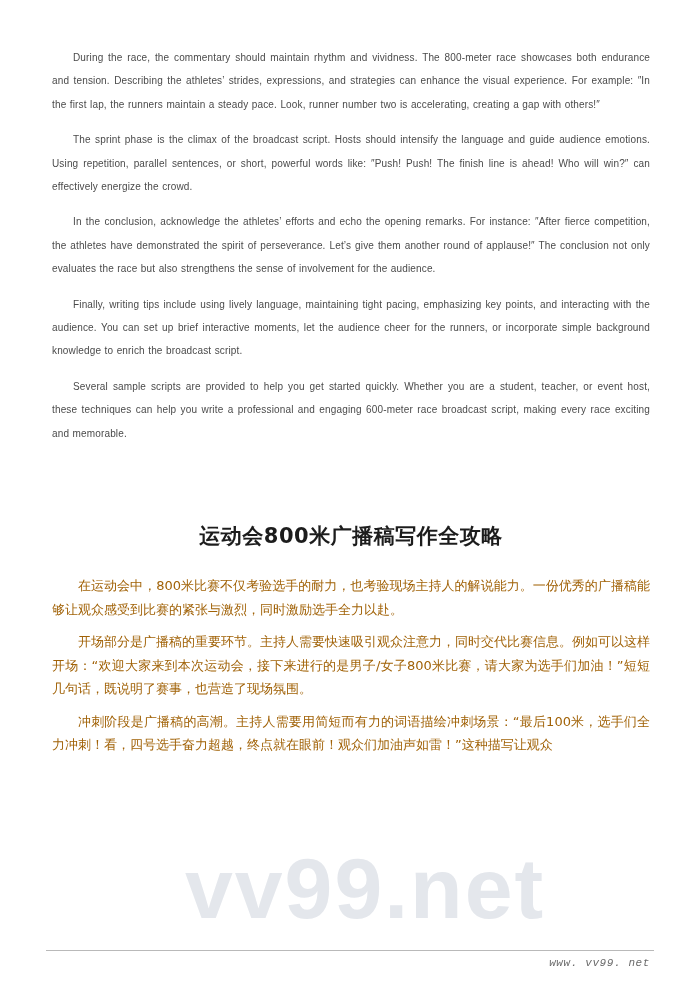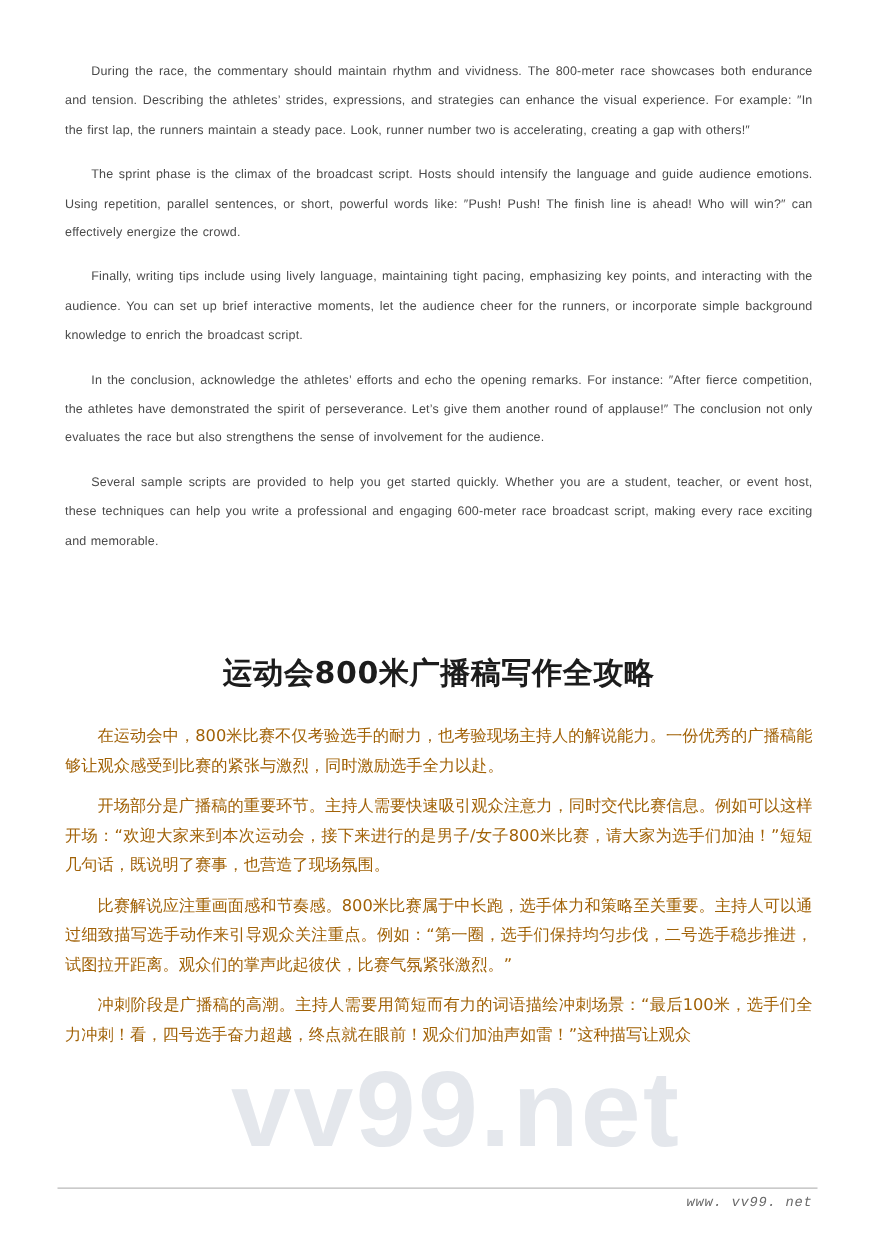--- a/index.html
+++ b/index.html
@@ -59,21 +59,21 @@
     margin: 0 0 12px 0;
     letter-spacing: 0.15px;
     word-spacing: 0.5px;
     -webkit-font-smoothing: antialiased;
   }
 
   
   .cn-heading {
     font-family: "DejaVu Sans", "Liberation Sans", sans-serif;
     font-weight: bold;
-    font-size: 24px;
+    font-size: 21px;
     color: #1c1c1c;
     text-align: center;
     margin: 0;
     letter-spacing: 0.5px;
     line-height: 1.3;
   }
 
   .heading-wrap {
     margin-top: 78px;
     margin-bottom: 24px;
@@ -124,33 +124,32 @@
 
 <div class="page">
 
   <div class="watermark">vv99.net</div>
 
   <div class="content">
 
     <div>
       <p class="en-para">During the race, the commentary should maintain rhythm and vividness. The 800-meter race showcases both endurance and tension. Describing the athletes’ strides, expressions, and strategies can enhance the visual experience. For example: ″In the first lap, the runners maintain a steady pace. Look, runner number two is accelerating, creating a gap with others!″</p>
       <p class="en-para">The sprint phase is the climax of the broadcast script. Hosts should intensify the language and guide audience emotions. Using repetition, parallel sentences, or short, powerful words like: ″Push! Push! The finish line is ahead! Who will win?″ can effectively energize the crowd.</p>
+      <p class="en-para">In the conclusion, acknowledge the athletes’ efforts and echo the opening remarks. For instance: ″After fierce competition, the athletes have demonstrated the spirit of perseverance. Let’s give them another round of applause!″ The conclusion not only evaluates the race but also strengthens the sense of involvement for the audience.</p>
       <p class="en-para">Finally, writing tips include using lively language, maintaining tight pacing, emphasizing key points, and interacting with the audience. You can set up brief interactive moments, let the audience cheer for the runners, or incorporate simple background knowledge to enrich the broadcast script.</p>
-      <p class="en-para">In the conclusion, acknowledge the athletes’ efforts and echo the opening remarks. For instance: ″After fierce competition, the athletes have demonstrated the spirit of perseverance. Let’s give them another round of applause!″ The conclusion not only evaluates the race but also strengthens the sense of involvement for the audience.</p>
       <p class="en-para">Several sample scripts are provided to help you get started quickly. Whether you are a student, teacher, or event host, these techniques can help you write a professional and engaging 600-meter race broadcast script, making every race exciting and memorable.</p>
     </div>
 
     <div class="heading-wrap">
       <h1 class="cn-heading">运动会800米广播稿写作全攻略</h1>
     </div>
 
     <div>
       <p class="cn-para">在运动会中，800米比赛不仅考验选手的耐力，也考验现场主持人的解说能力。一份优秀的广播稿能够让观众感受到比赛的紧张与激烈，同时激励选手全力以赴。</p>
       <p class="cn-para">开场部分是广播稿的重要环节。主持人需要快速吸引观众注意力，同时交代比赛信息。例如可以这样开场：“欢迎大家来到本次运动会，接下来进行的是男子/女子800米比赛，请大家为选手们加油！”短短几句话，既说明了赛事，也营造了现场氛围。</p>
-      <p class="cn-para">比赛解说应注重画面感和节奏感。800米比赛属于中长跑，选手体力和策略至关重要。主持人可以通过细致描写选手动作来引导观众关注重点。例如：“第一圈，选手们保持均匀步伐，二号选手稳步推进，试图拉开距离。观众们的掌声此起彼伏，比赛气氛紧张激烈。”</p>
       <p class="cn-para">冲刺阶段是广播稿的高潮。主持人需要用简短而有力的词语描绘冲刺场景：“最后100米，选手们全力冲刺！看，四号选手奋力超越，终点就在眼前！观众们加油声如雷！”这种描写让观众</p>
     </div>
 
   </div>
 
   <div class="footer">
     <hr class="footer-rule">
     <div class="footer-url">www. vv99. net</div>
   </div>
 

